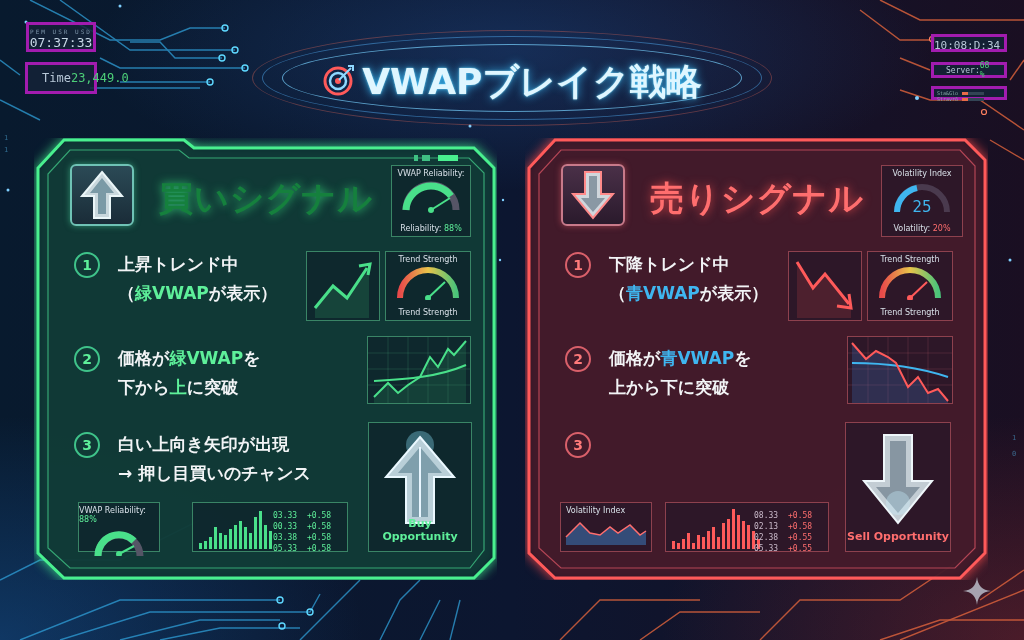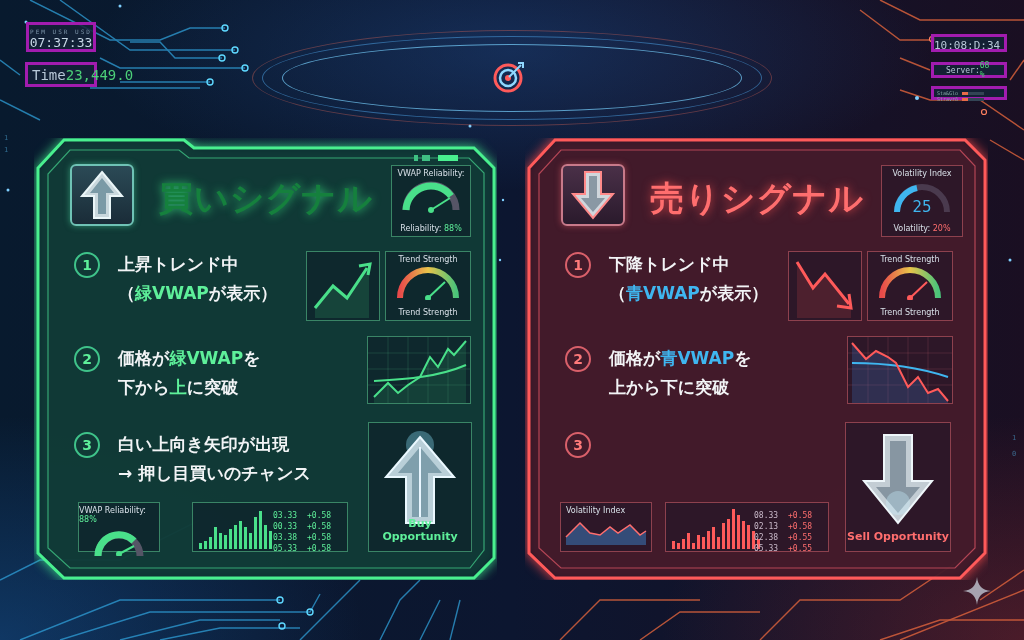--- a/index.html
+++ b/index.html
@@ -9,21 +9,21 @@
  radial-gradient(ellipse 520px 320px at 0% 100%, rgba(30,110,200,.35), transparent 70%),
  radial-gradient(ellipse 520px 320px at 100% 100%, rgba(200,60,60,.28), transparent 70%),
  radial-gradient(ellipse 600px 200px at 50% 8%, rgba(40,90,160,.35), transparent 70%),
  linear-gradient(90deg,#081a2e 0%,#0c1630 50%,#1a0f22 100%);}
 svg.circuit{position:absolute;inset:0}
 
 .hud{position:absolute;background:rgba(20,35,55,.85);border:3px solid #a21caf;color:#b8c8d8;font-family:"DejaVu Sans Mono",monospace}
 .hud-tl{left:26px;top:22px;width:70px;height:30px;text-align:center}
 .hud-tl .labels{font-size:6px;color:#7d95aa;letter-spacing:2px;margin-top:3px}
 .hud-tl .clock{font-size:13px;color:#c7d7e6}
-.hud-tl2{left:25px;top:62px;width:72px;height:25px;font-size:14px;display:flex;justify-content:space-between;align-items:center;padding:0 4px}
+.hud-tl2{left:25px;top:62px;width:72px;height:32px;font-size:12px;display:flex;justify-content:space-between;align-items:center;padding:0 14px}
 .hud-tl2 .v{color:#4ccf78}
 .hud-tr{left:931px;top:34px;width:76px;height:18px;font-size:11px;text-align:left;line-height:18px}
 .hud-tr2{left:931px;top:62px;width:76px;height:16px;font-size:8px;display:flex;justify-content:space-between;align-items:center;padding:0 12px}
 .hud-tr2 .v{color:#4ccf78}
 .hud-tr3{left:931px;top:86px;width:76px;height:14px;font-size:5px;padding:1px 3px;color:#8aa}
 .bar{display:inline-block;width:22px;height:3px;background:#345;margin-left:4px;position:relative;vertical-align:middle}
 .bar::before{content:"";position:absolute;left:0;top:0;width:6px;height:3px;background:#e86b4a}
 
 .title-wrap{position:absolute;left:262px;top:28px;width:500px;height:96px}
 .ring{position:absolute;border-radius:50%;border:1.5px solid rgba(90,190,240,.55)}
@@ -156,21 +156,21 @@
   <div class="ring" style="left:-10px;top:2px;width:520px;height:96px;border-color:rgba(240,110,90,.35);border-width:1px"></div>
   <div class="title">
     <span class="target">
       <svg width="34" height="34" viewBox="0 0 34 34">
         <circle cx="16" cy="18" r="13" fill="none" stroke="#ff5a5a" stroke-width="3"></circle>
         <circle cx="16" cy="18" r="8" fill="none" stroke="#8fd8ff" stroke-width="2.5"></circle>
         <circle cx="16" cy="18" r="3" fill="#ff5a5a"></circle>
         <path d="M17 17 L29 5" stroke="#8fd8ff" stroke-width="2"></path>
         <path d="M26 3 L31 3 L31 8" stroke="#8fd8ff" stroke-width="2" fill="none"></path>
       </svg>
-    </span>
+    </span><span>VWAPブレイク戦略</span>
   </div>
 </div>
 
 <div class="panel p-buy">
   <svg class="frame" width="463" height="442">
     <path d="M30 2 L150 2 L160 10 L440 10 L460 30 L460 420 L440 440 L30 440 L4 415 L4 30 Z" fill="rgba(8,28,40,.82)" stroke="#49f08f" stroke-width="3" style="filter:drop-shadow(0 0 6px #3ee68a)"></path>
     <path d="M36 12 L145 12 L155 20 L435 20 L450 35 L450 412 L436 430 L36 430 L14 410 L14 36 Z" fill="none" stroke="#3fc083" stroke-width="1.2" opacity=".8"></path>
     <rect x="380" y="17" width="4" height="6" fill="#3fc083"></rect>
       <rect x="388" y="17" width="8" height="6" fill="#3fc083"></rect>
       <rect x="404" y="17" width="20" height="6" fill="#49f08f"></rect>

